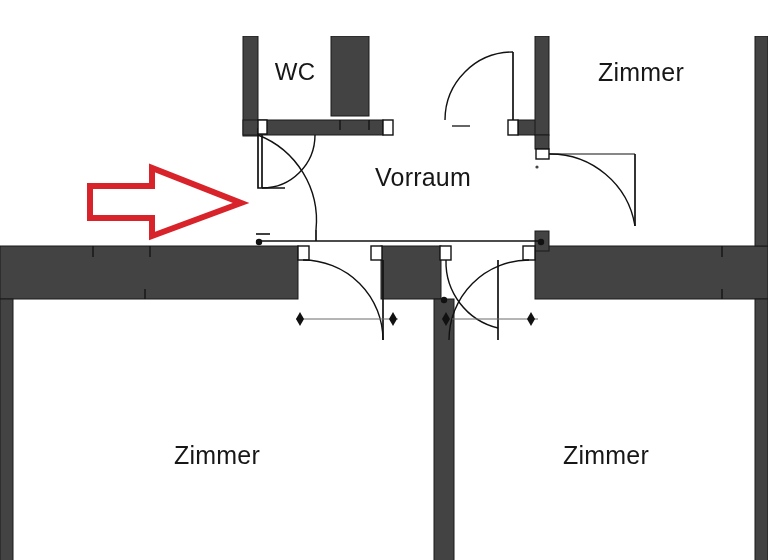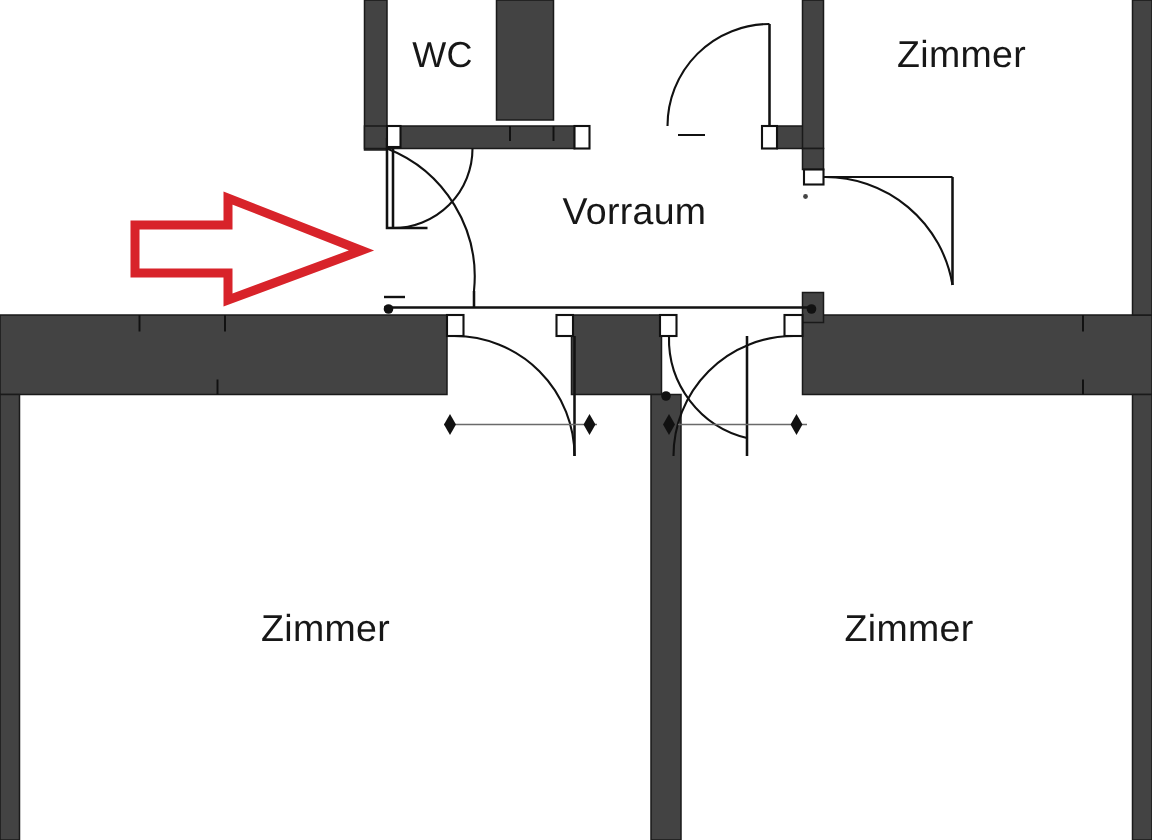--- a/index.html
+++ b/index.html
@@ -11,20 +11,21 @@
     width: 768px;
     height: 560px;
     overflow: hidden;
     font-family: "Liberation Sans", sans-serif;
   }
   #plan-root {
     position: relative;
     width: 768px;
     height: 408px;
     background: #d946ef;
+    margin-top: 36px;
   }
   #floorplan-svg {
     position: absolute;
     top: 0;
     left: 0;
     display: block;
   }
   .room-label {
     font-family: "Liberation Sans", sans-serif;
     font-size: 25px;

